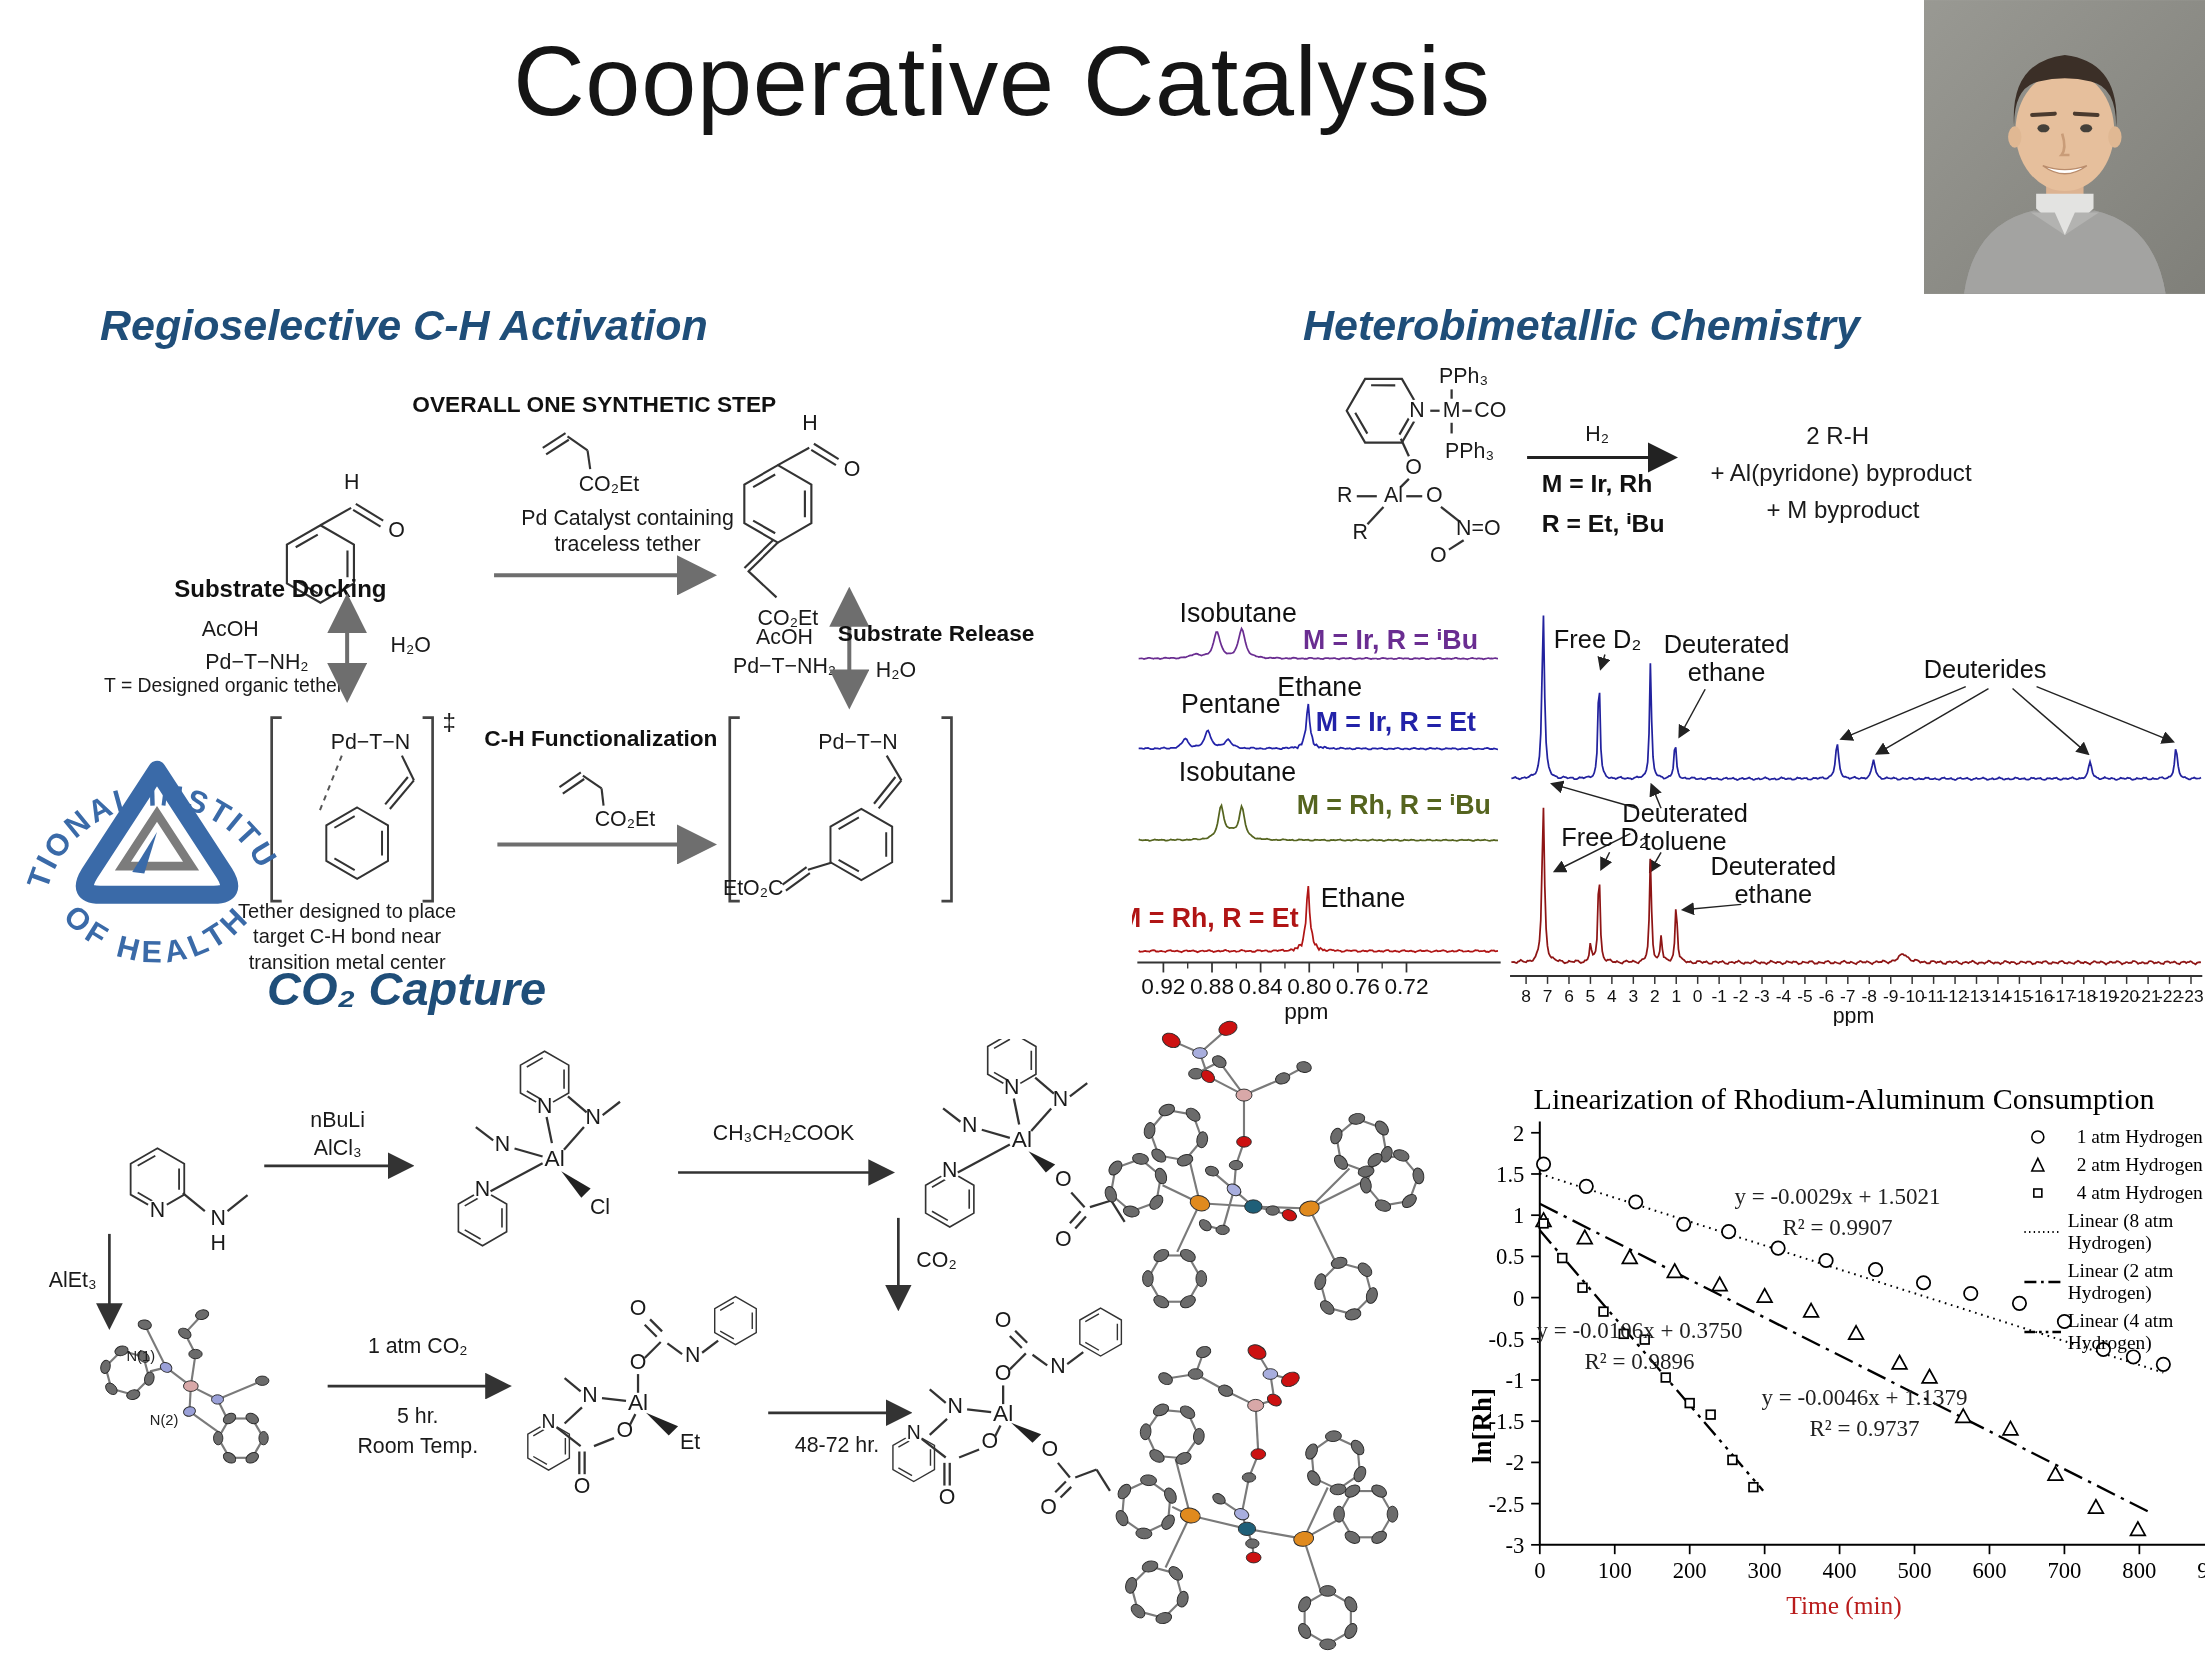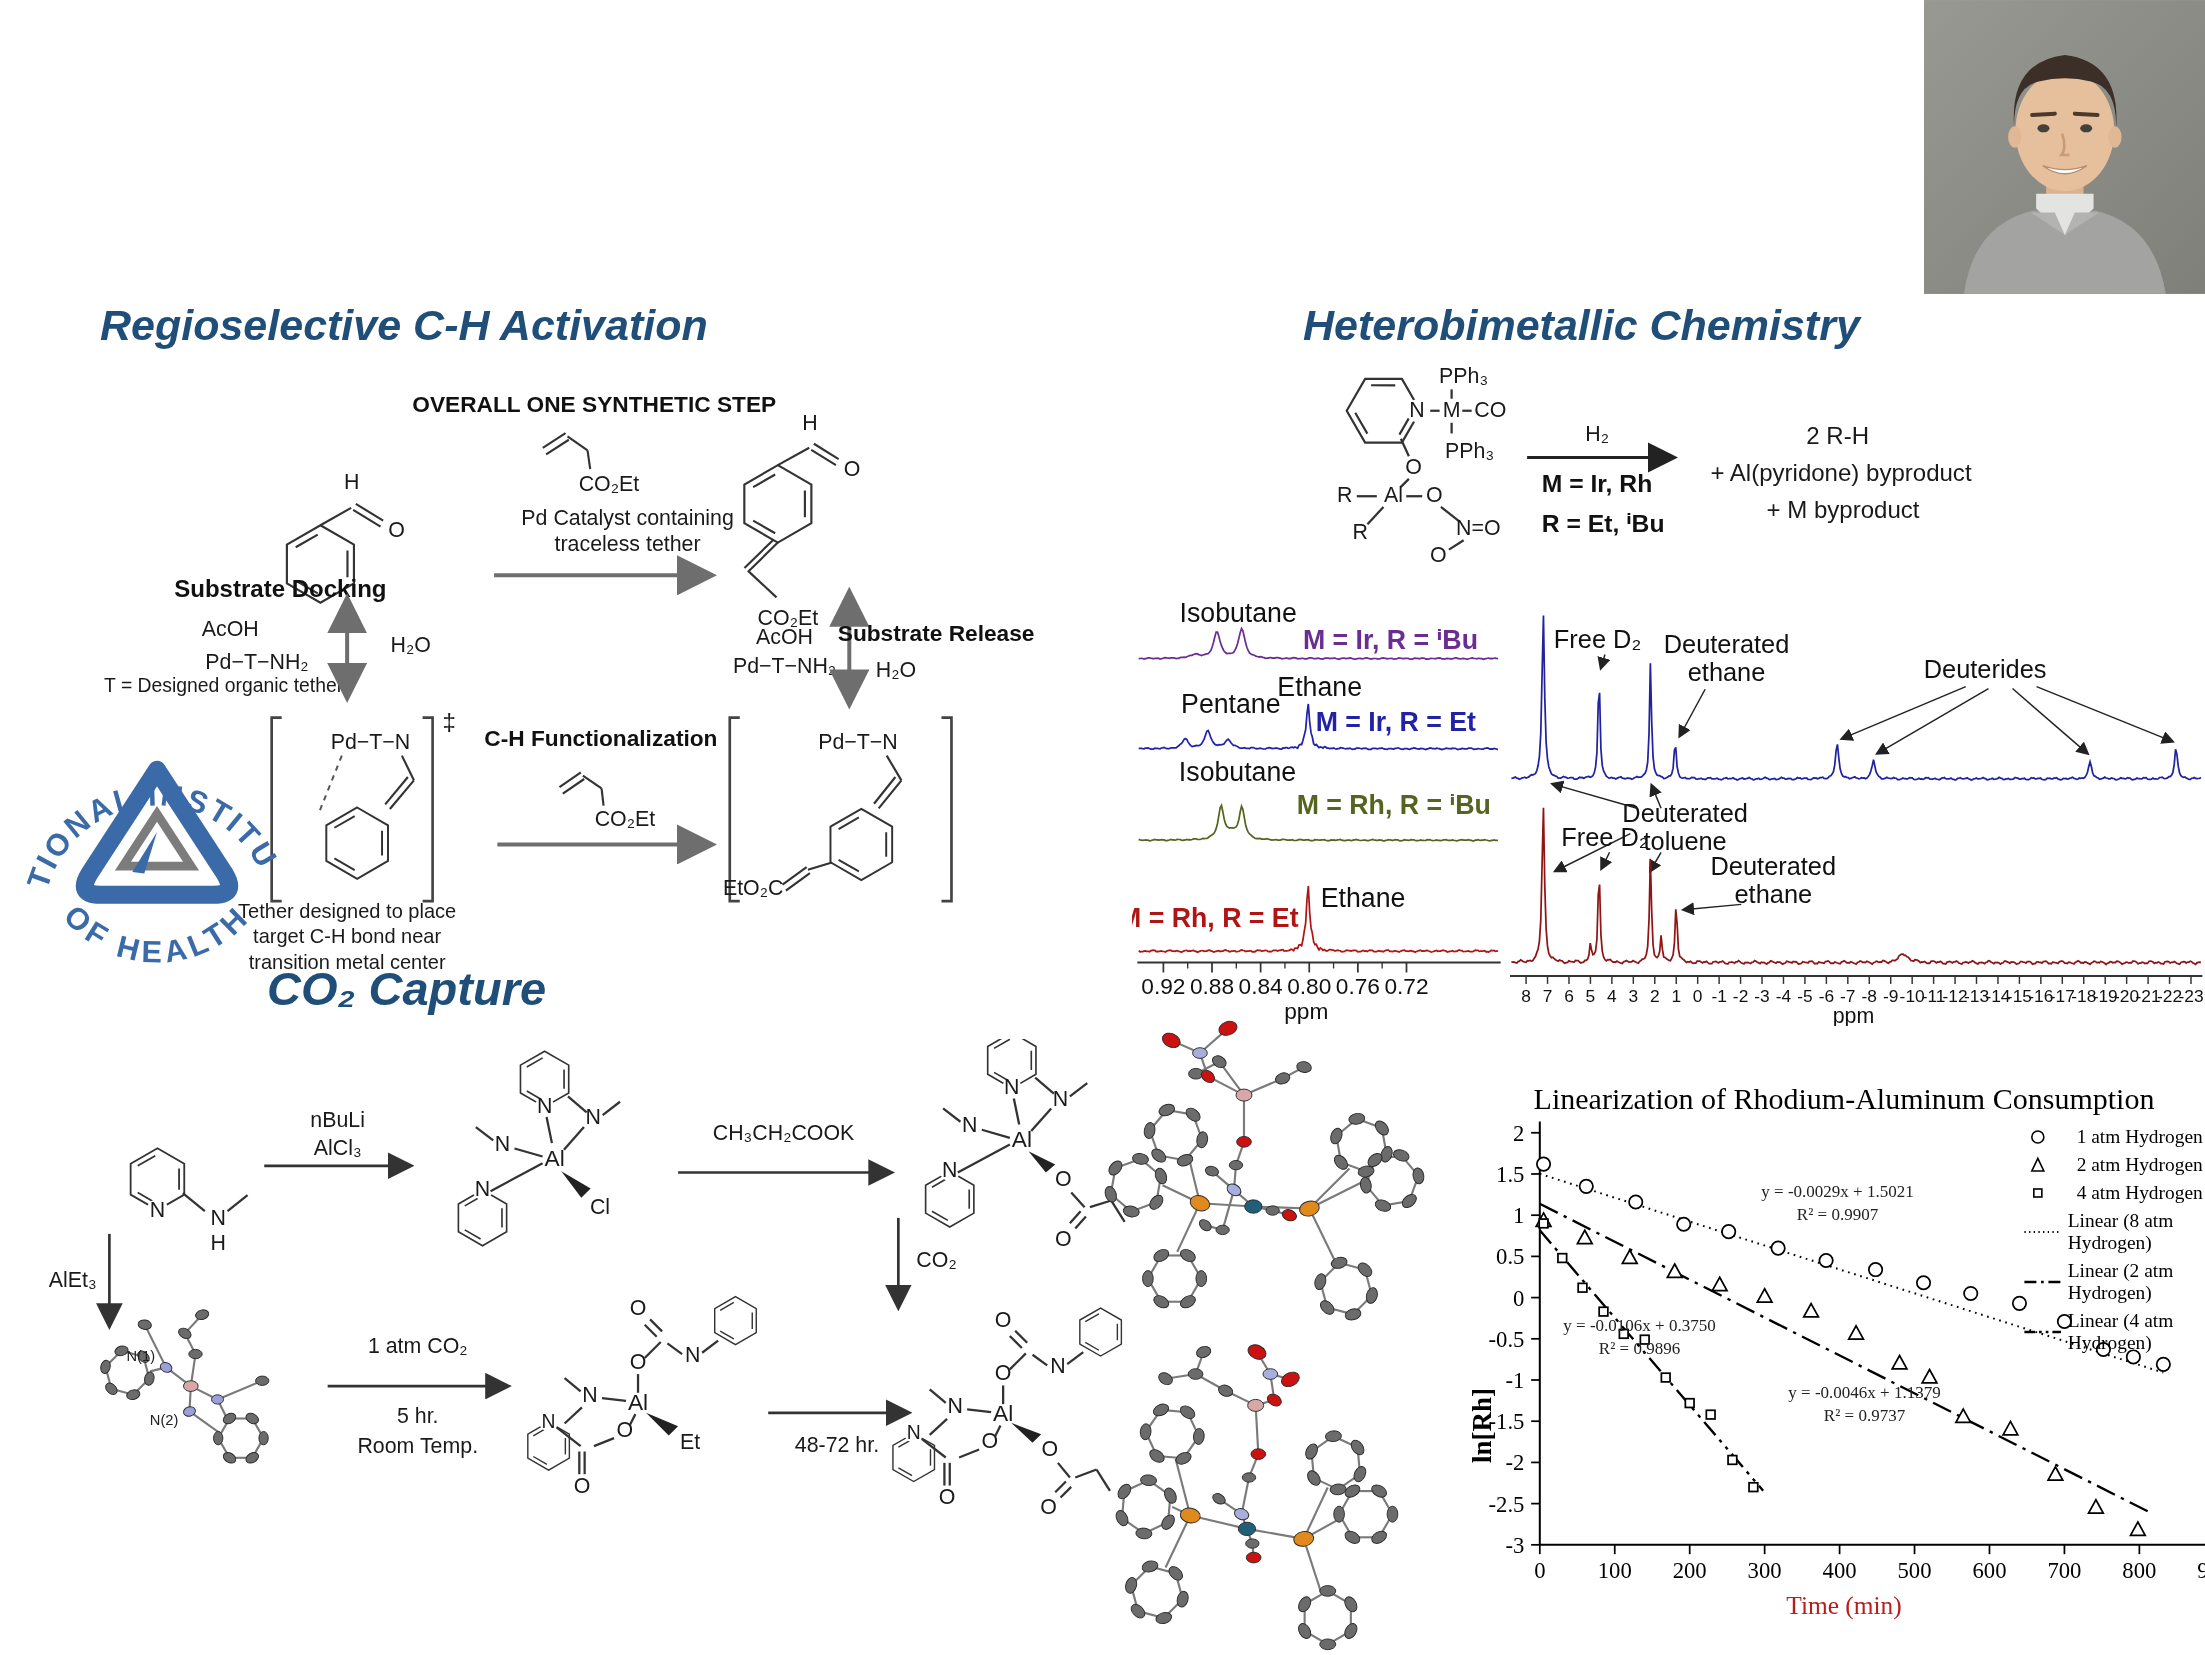--- a/index.html
+++ b/index.html
@@ -16,31 +16,32 @@
   .chem{font-size:32px;fill:#1a1a1a;}
   .chemB{font-size:34px;font-weight:bold;fill:#111;}
   .atom{font-size:32px;fill:#1a1a1a;text-anchor:middle;}
   .nmrlab{font-size:40px;fill:#111;text-anchor:middle;}
   .nmrser{font-size:40px;font-weight:bold;text-anchor:middle;}
   .tick{font-size:34px;fill:#111;text-anchor:middle;}
   
   #chart-wrap{left:1443px;top:1069px;width:762px;height:575px;margin-left:20px;}
   #chart-wrap *{font-family:"Liberation Serif","DejaVu Serif",serif;}
   .chart-title{position:absolute;left:0;top:13.4px;width:762px;text-align:center;font-size:30px;color:#000;}
-  .chart-eq{position:absolute;text-align:center;font-size:17px;color:#222;line-height:1.35;}
+  .chart-eq{position:absolute;text-align:center;font-size:23px;color:#222;line-height:1.35;}
   .legend{position:absolute;left:560px;top:57px;display:flex;flex-direction:column;gap:6px;}
   .legend-row{display:flex;align-items:center;gap:6.7px;font-size:19.4px;color:#000;}
   .ylab{position:absolute;left:4px;top:394px;transform:rotate(-90deg);transform-origin:top left;
         font-size:27px;font-weight:bold;color:#000;}
   .xlab{position:absolute;left:0;top:522px;width:762px;text-align:center;font-size:25.4px;color:#b91c1c;}
 </style>
 </head>
 <body>
 
 <div class="abs slide-title">
+  <div>Cooperative Catalysis</div>
 </div>
 
 <svg class="abs" style="left:1924px;top:0;" width="281" height="294" viewBox="0 0 421 440">
   <rect width="421" height="440" fill="#8e8e88"></rect>
   <rect width="421" height="440" fill="url(#bgGrad)"></rect>
   <defs>
     <linearGradient id="bgGrad" x1="0" y1="0" x2="1" y2="1">
       <stop offset="0" stop-color="#9a9a94" stop-opacity=".9"></stop>
         <stop offset="1" stop-color="#7e7e78" stop-opacity=".9"></stop>
     </linearGradient>

